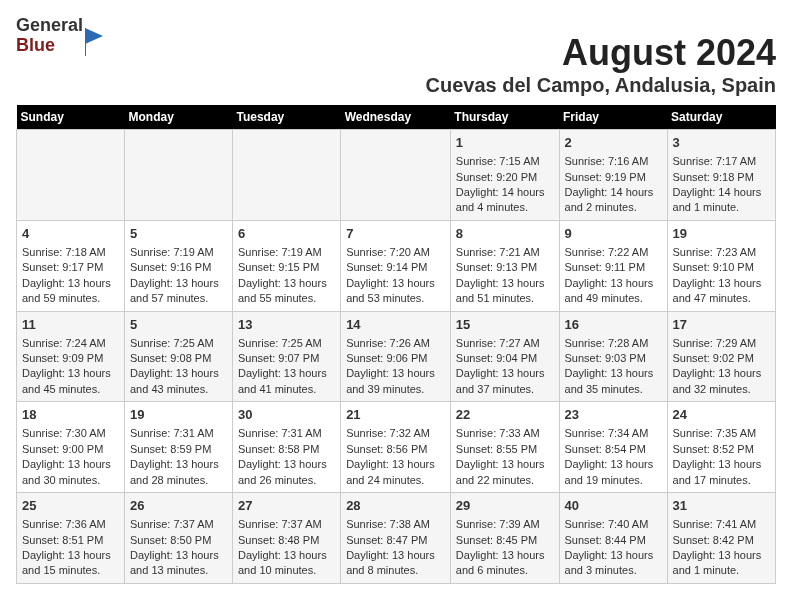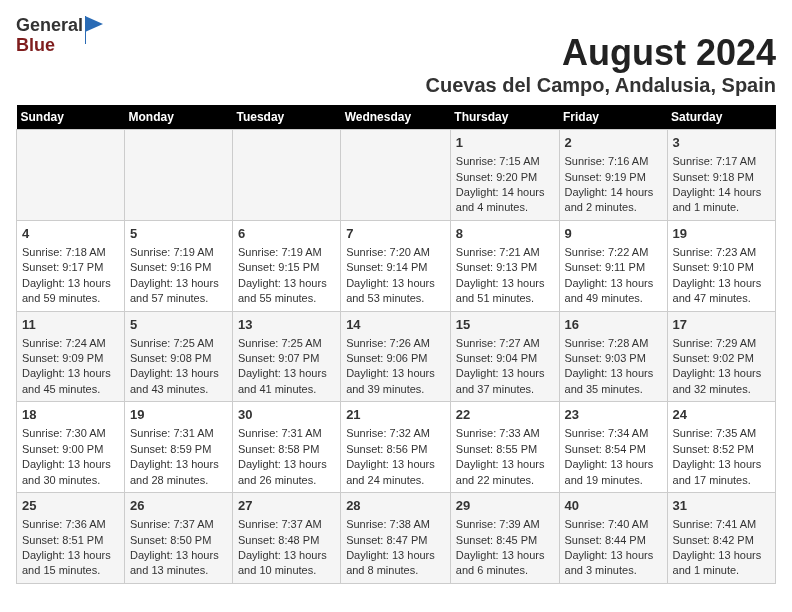--- a/index.html
+++ b/index.html
@@ -11,21 +11,21 @@
       padding: 16px;
     }
     .header {
       display: flex;
       justify-content: space-between;
       align-items: flex-start;
       margin-bottom: 8px;
     }
     .logo {
       display: flex;
-      align-items: flex-start;
+      align-items: flex-end;
     }
     .logo-text {
       display: flex;
       flex-direction: column;
       font-size: 18px;
       font-weight: bold;
       line-height: 1.1;
     }
     .logo-general { color: #333; }
     .logo-blue { color: #7f1d1d; }

